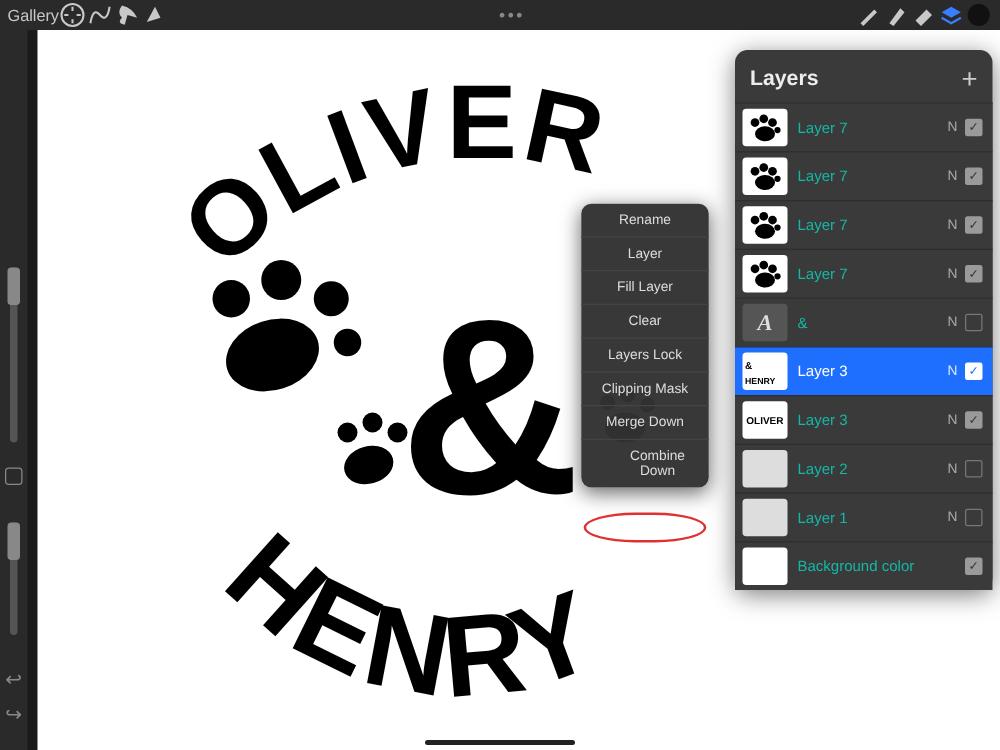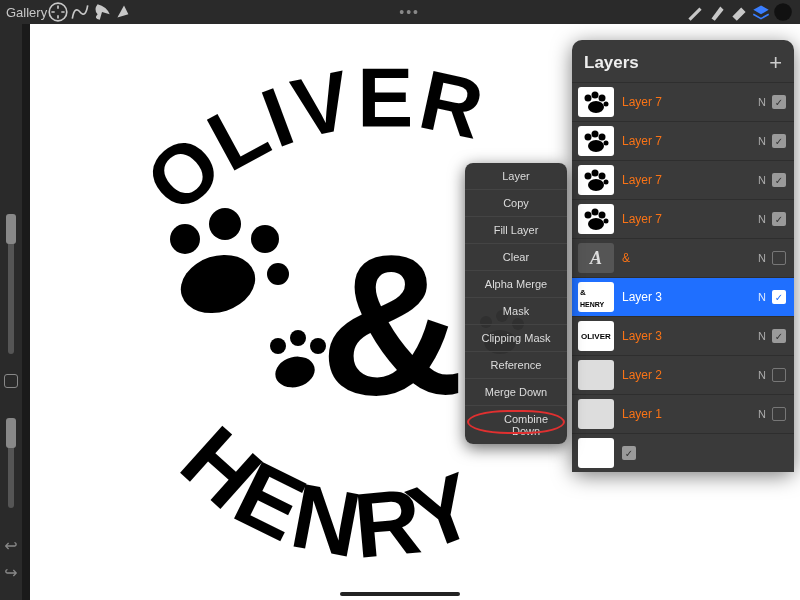--- a/index.html
+++ b/index.html
@@ -25,32 +25,32 @@
   .slider.s1 { height: 140px; }
   .slider .knob { position: absolute; left: -2px; width: 10px; height: 30px; background: #888; border-radius: 3px; }
   .slider.s1 .knob { top: 0; }
   .slider.s2 { height: 90px; }
   .slider.s2 .knob { top: 0; }
   .sqbtn { width: 14px; height: 14px; border: 1.5px solid #888; border-radius: 3px; margin-top: 20px; cursor: pointer; }
   .leftspacer { flex: 1; }
   .arrowbtn { color: #888; font-size: 16px; margin-bottom: 8px; cursor: pointer; }
 
   
-  .layers { position: absolute; top: 40px; right: 6px; width: 222px; background: #3a3a3a; border-radius: 10px; box-shadow: 0 4px 20px rgba(0,0,0,.5); margin-left: 40px; }
+  .layers { position: absolute; top: 40px; right: 6px; width: 206px; background: #3a3a3a; border-radius: 10px; box-shadow: 0 4px 20px rgba(0,0,0,.5); margin-left: 40px; }
   .layers::before { content: ""; position: absolute; top: -8px; right: 38px; border: 8px solid transparent; border-bottom-color: #3a3a3a; }
   .layers-head { display: flex; align-items: center; justify-content: space-between; padding: 10px 12px 6px; }
   .layers-head h1 { color: #eee; font-size: 17px; font-weight: 600; }
   .plus { color: #ccc; font-size: 22px; font-weight: 300; cursor: pointer; }
   .layer { display: flex; align-items: center; height: 39px; background: #3a3a3a; border-top: 1px solid #2e2e2e; cursor: pointer; }
   .layer.selected { background: #1f6fff; }
   .thumb { width: 36px; height: 30px; background: #fff; border-radius: 3px; margin: 0 8px 0 6px; display: flex; align-items: center; justify-content: center; overflow: hidden; }
   .thumb svg { width: 100%; height: 100%; }
   .thumb.textthumb { background: #555; }
   .thumb.textthumb .A { font-style: italic; font-family: Georgia, serif; color: #ddd; font-size: 18px; font-weight: bold; }
-  .lname { flex: 1; color: #f97316; font-size: 12px; }
+  .lname { flex: 1; color: #14b8a6; font-size: 12px; }
   .layer.selected .lname { color: #fff; }
   .blend { color: #aaa; font-size: 11px; margin-right: 6px; }
   .layer.selected .blend { color: #dbe9ff; }
   .check { width: 14px; height: 14px; border-radius: 2px; margin-right: 8px; display: flex; align-items: center; justify-content: center; font-size: 10px; }
   .check.on { background: #9a9a9a; color: #333; }
   .layer.selected .check.on { background: #fff; color: #1f6fff; }
   .check.off { border: 1.5px solid #777; }
   .thumb.bg { background: #fff; }
 
   
@@ -274,32 +274,31 @@
         <span class="check off"></span>
       </div>
       <div class="layer">
         <div class="thumb" style="background:#ddd"></div>
         <span class="lname">Layer 1</span>
         <span class="blend">N</span>
         <span class="check off"></span>
       </div>
       <div class="layer">
         <div class="thumb bg"></div>
+        <span class="lname">Background color</span>
         <span class="check on">✓</span>
       </div>
     </div>
 </div>
 
 <div class="ctxmenu" id="ctxmenu">
+    <div class="ctxitem">Rename</div>
     <div class="ctxitem">Layer</div>
-    <div class="ctxitem">Copy</div>
     <div class="ctxitem">Fill Layer</div>
     <div class="ctxitem">Clear</div>
-    <div class="ctxitem">Alpha Merge</div>
-    <div class="ctxitem">Mask</div>
+    <div class="ctxitem">Layers Lock</div>
     <div class="ctxitem">Clipping Mask</div>
-    <div class="ctxitem">Reference</div>
     <div class="ctxitem">Merge Down</div>
     <div class="ctxitem">Combine Down</div>
   </div>
 <div class="ring merge"></div>
 
 <div class="homebar"></div>
 
 </body></html>

